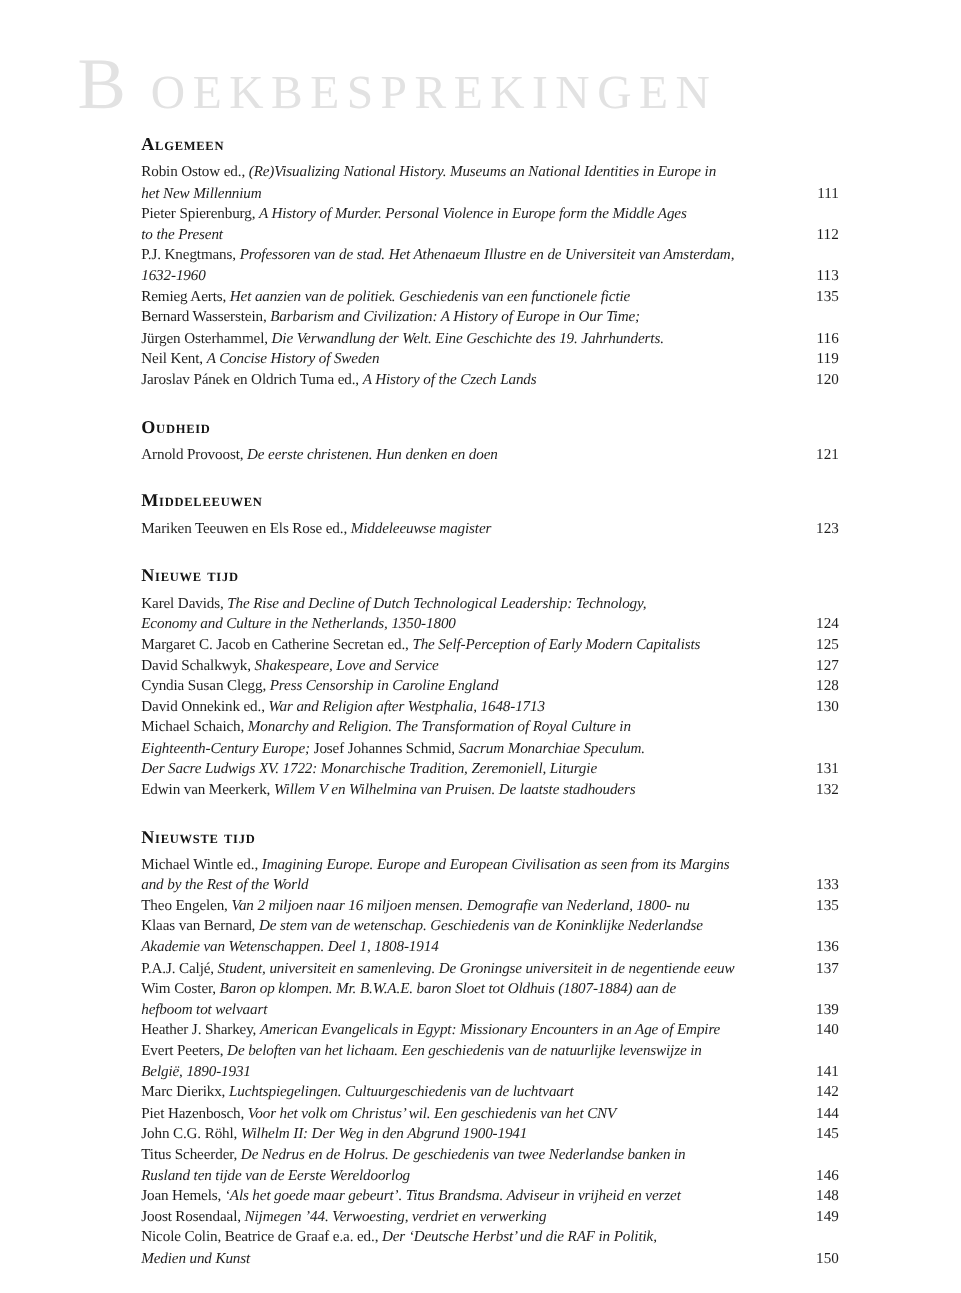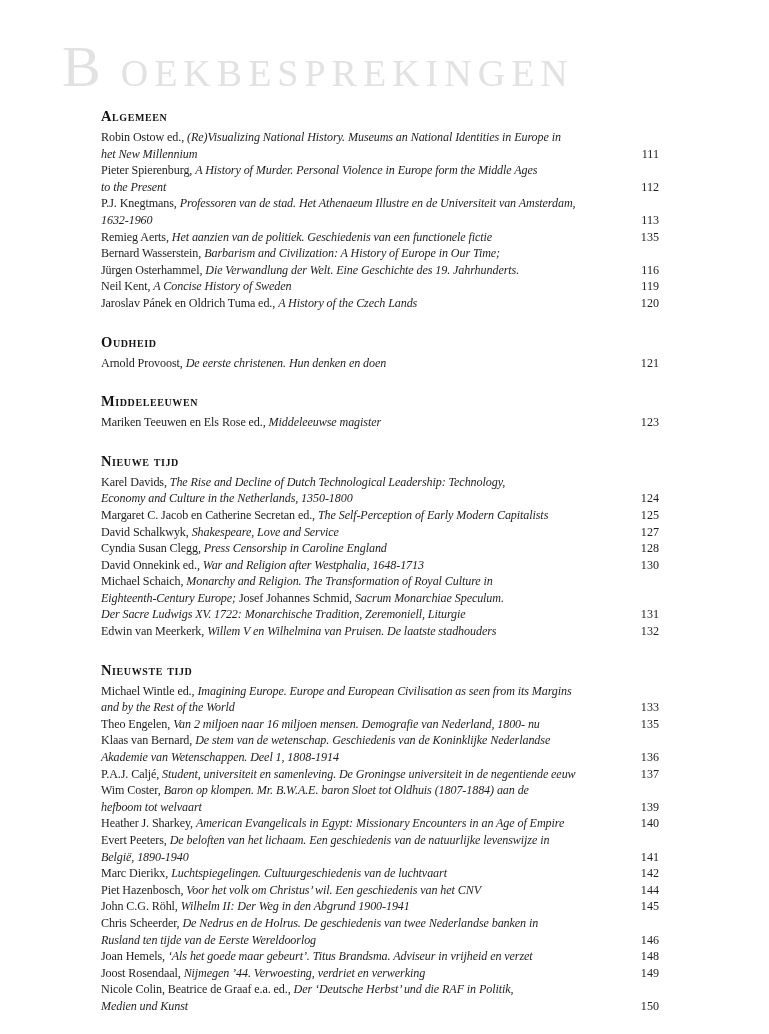--- a/index.html
+++ b/index.html
@@ -26,21 +26,21 @@
     font-size: 58px;
     letter-spacing: 4px;
   }
   .doc-title .t-rest {
     font-size: 38px;
     text-transform: uppercase;
     letter-spacing: 6px;
     margin-left: 16px;
   }
   .content {
-    margin-left: 39px;
+    margin-left: 51px;
     width: 558px;
     margin-top: 8px;
   }
   .section-heading {
     margin: 21px 0 4px 0;
     font-size: 14.5px;
     line-height: 18px;
     font-weight: bold;
     font-variant: small-caps;
     letter-spacing: 0.6px;
@@ -156,33 +156,33 @@
         </div>
         <div class="entry">
           <div class="line"><span class="line-text"><span>Wim Coster, </span><i>Baron op klompen. Mr. B.W.A.E. baron Sloet tot Oldhuis (1807-1884) aan de</i></span></div>
           <div class="line"><span class="line-text"><i>hefboom tot welvaart</i></span><span class="page-num">139</span></div>
         </div>
         <div class="entry">
           <div class="line"><span class="line-text"><span>Heather J. Sharkey, </span><i>American Evangelicals in Egypt: Missionary Encounters in an Age of Empire</i></span><span class="page-num">140</span></div>
         </div>
         <div class="entry">
           <div class="line"><span class="line-text"><span>Evert Peeters, </span><i>De beloften van het lichaam. Een geschiedenis van de natuurlijke levenswijze in</i></span></div>
-          <div class="line"><span class="line-text"><i>België, 1890-1940</i></span><span class="page-num">141</span></div>
+          <div class="line"><span class="line-text"><i>België, 1890-1931</i></span><span class="page-num">141</span></div>
         </div>
         <div class="entry">
           <div class="line"><span class="line-text"><span>Marc Dierikx, </span><i>Luchtspiegelingen. Cultuurgeschiedenis van de luchtvaart</i></span><span class="page-num">142</span></div>
         </div>
         <div class="entry">
           <div class="line"><span class="line-text"><span>Piet Hazenbosch, </span><i>Voor het volk om Christus’ wil. Een geschiedenis van het CNV</i></span><span class="page-num">144</span></div>
         </div>
         <div class="entry">
           <div class="line"><span class="line-text"><span>John C.G. Röhl, </span><i>Wilhelm II: Der Weg in den Abgrund 1900-1941</i></span><span class="page-num">145</span></div>
         </div>
         <div class="entry">
-          <div class="line"><span class="line-text"><span>Chris Scheerder, </span><i>De Nedrus en de Holrus. De geschiedenis van twee Nederlandse banken in</i></span></div>
+          <div class="line"><span class="line-text"><span>Titus Scheerder, </span><i>De Nedrus en de Holrus. De geschiedenis van twee Nederlandse banken in</i></span></div>
           <div class="line"><span class="line-text"><i>Rusland ten tijde van de Eerste Wereldoorlog</i></span><span class="page-num">146</span></div>
         </div>
         <div class="entry">
           <div class="line"><span class="line-text"><span>Joan Hemels, </span><i>‘Als het goede maar gebeurt’. Titus Brandsma. Adviseur in vrijheid en verzet</i></span><span class="page-num">148</span></div>
         </div>
         <div class="entry">
           <div class="line"><span class="line-text"><span>Joost Rosendaal, </span><i>Nijmegen ’44. Verwoesting, verdriet en verwerking</i></span><span class="page-num">149</span></div>
         </div>
         <div class="entry">
           <div class="line"><span class="line-text"><span>Nicole Colin, Beatrice de Graaf e.a. ed., </span><i>Der ‘Deutsche Herbst’ und die RAF in Politik,</i></span></div>

